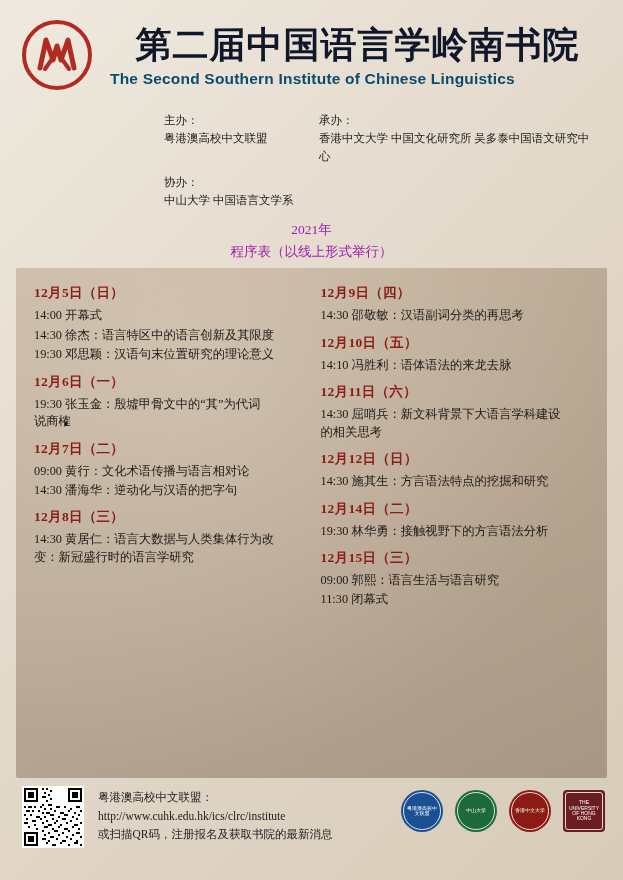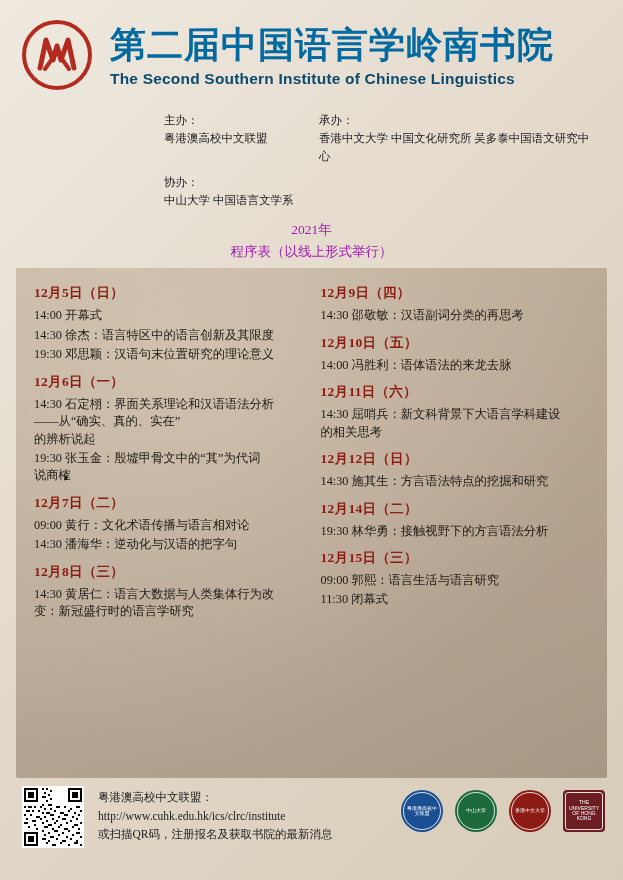--- a/index.html
+++ b/index.html
@@ -22,24 +22,25 @@
   .logo {
     width: 78px; height: 78px;
     flex: 0 0 78px;
     position: relative;
   }
   .logo svg { display: block; }
   .titleblock { flex: 1; padding-top: 2px; }
   .title-cn {
     font-size: 36px;
     font-weight: bold;
-    color: #0369a1;
+    color: #0f172a;
     letter-spacing: 1px;
     font-family: "DejaVu Serif", "Liberation Serif", serif;
     line-height: 1.12;
+    text-align: center;
   }
   .title-en {
     font-size: 15.5px;
     font-weight: bold;
     color: #0c4a6e;
     font-family: "Liberation Sans", sans-serif;
     letter-spacing: 0.2px;
     margin-top: 5px;
   }
   
@@ -197,41 +198,38 @@
 
 <div class="panel">
   <div class="col">
 
     <div class="day-head">12月5日（日）</div>
     <div class="sess">14:00 开幕式</div>
     <div class="sess">14:30 徐杰：语言特区中的语言创新及其限度</div>
     <div class="sess">19:30 邓思颖：汉语句末位置研究的理论意义</div>
 
     <div class="day-head">12月6日（一）</div>
-    <div class="sess">14:30 石定栩：界面关系理论和汉语语法分析
-         ——从“确实、真的、实在”
-         的辨析说起</div>
     <div class="sess">19:30 张玉金：殷墟甲骨文中的“其”为代词
          说商榷</div>
 
     <div class="day-head">12月7日（二）</div>
     <div class="sess">09:00 黄行：文化术语传播与语言相对论</div>
     <div class="sess">14:30 潘海华：逆动化与汉语的把字句</div>
 
     <div class="day-head">12月8日（三）</div>
     <div class="sess">14:30 黄居仁：语言大数据与人类集体行为改
          变：新冠盛行时的语言学研究</div>
   </div>
 
   <div class="col">
     <div class="day-head">12月9日（四）</div>
     <div class="sess">14:30 邵敬敏：汉语副词分类的再思考</div>
 
     <div class="day-head">12月10日（五）</div>
-    <div class="sess">14:00 冯胜利：语体语法的来龙去脉</div>
+    <div class="sess">14:10 冯胜利：语体语法的来龙去脉</div>
 
     <div class="day-head">12月11日（六）</div>
     <div class="sess">14:30 屈哨兵：新文科背景下大语言学科建设
          的相关思考</div>
 
     <div class="day-head">12月12日（日）</div>
     <div class="sess">14:30 施其生：方言语法特点的挖掘和研究</div>
 
     <div class="day-head">12月14日（二）</div>
     <div class="sess">19:30 林华勇：接触视野下的方言语法分析</div>

